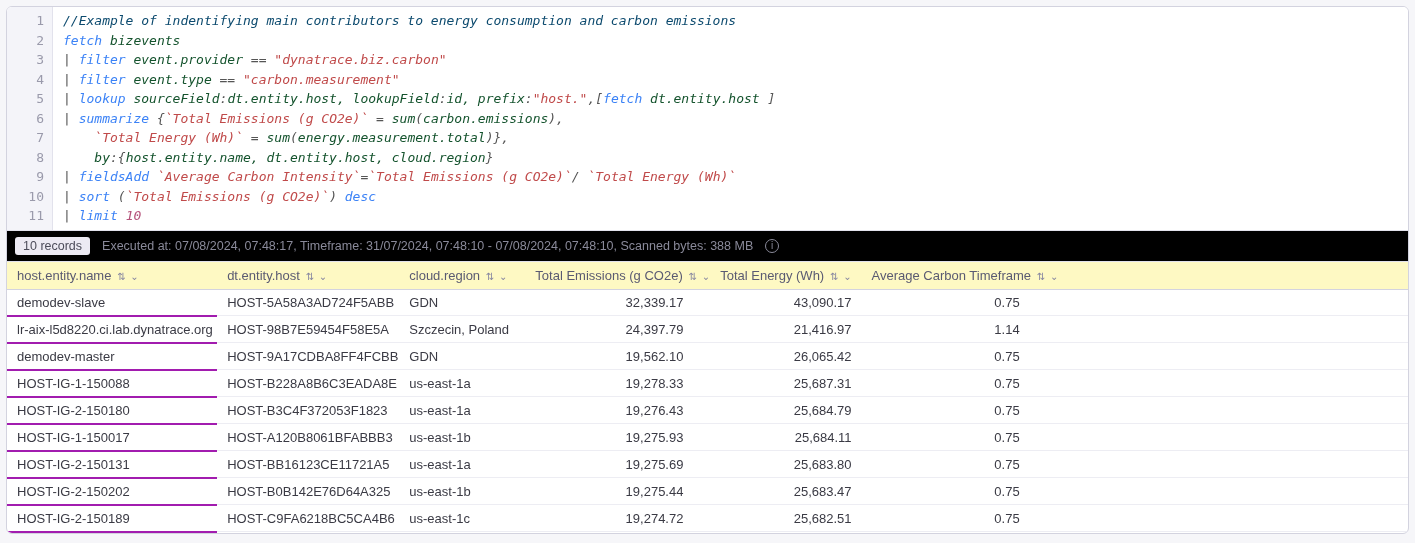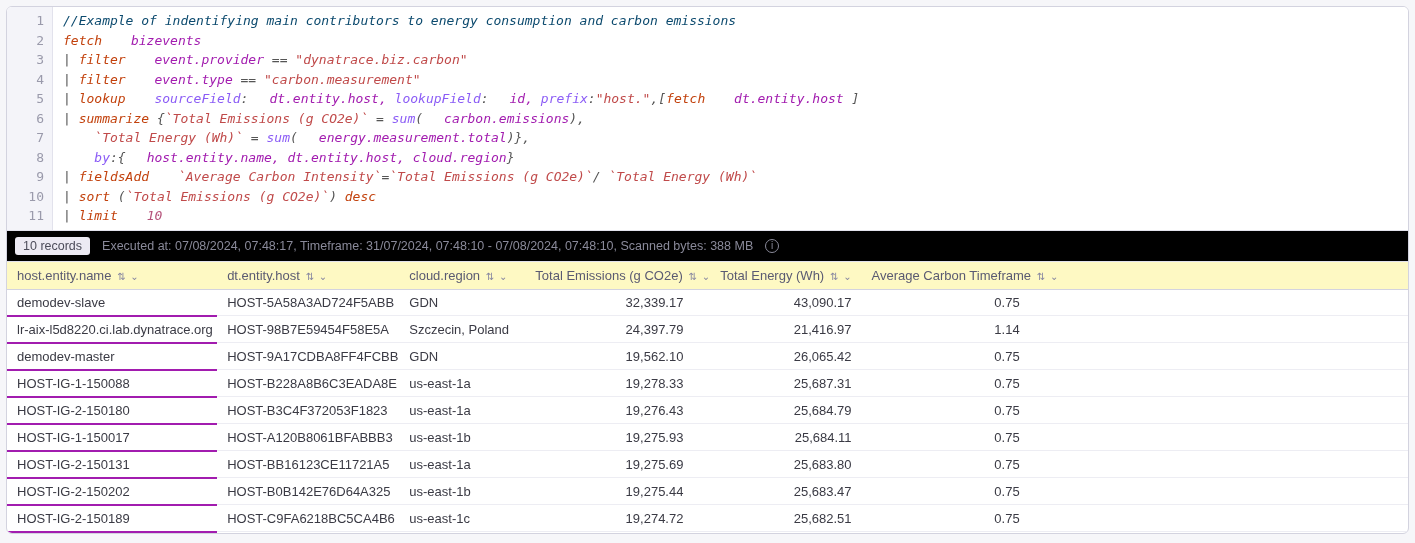--- a/index.html
+++ b/index.html
@@ -34,23 +34,23 @@
     border-right: 1px solid #e2e2ec;
     min-width: 46px;
   }
   .code-lines {
     padding: 4px 10px;
     white-space: pre;
     flex: 1;
   }
   .code-line { display: block; font-style: italic; }
   .tk-comment { color: #0c4a6e; }
-  .tk-kw { color: #c2410c; font-weight: 500; margin-top: 20px; }
-  .tk-ident { color: #a21caf; margin-left: 21px; }
-  .tk-call { color: #8b5cf6; }
+  .tk-kw { color: #3b82f6; font-weight: 500; margin-top: 20px; }
+  .tk-ident { color: #14532d; }
+  .tk-call { color: #14532d; }
   .tk-str { color: #c04a4a; }
   .tk-num { color: #b5527a; }
   .tk-punc { color: #555; }
   
   .statusbar {
     display: flex;
     align-items: center;
     gap: 12px;
     padding: 6px 8px;
     border-bottom: 1px solid #e2e2ec;

